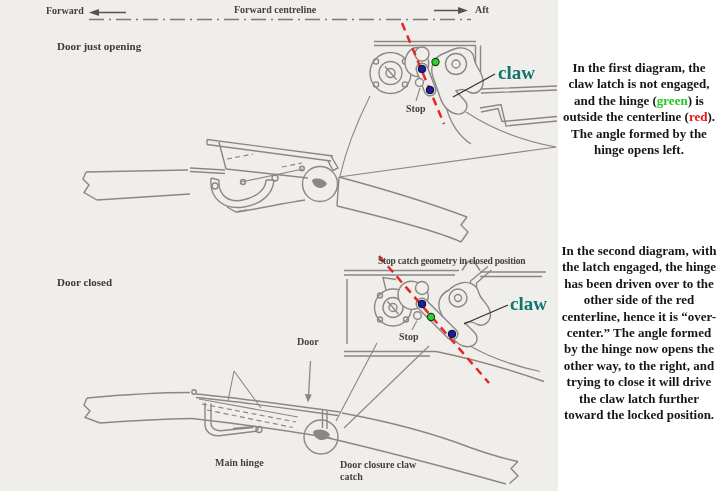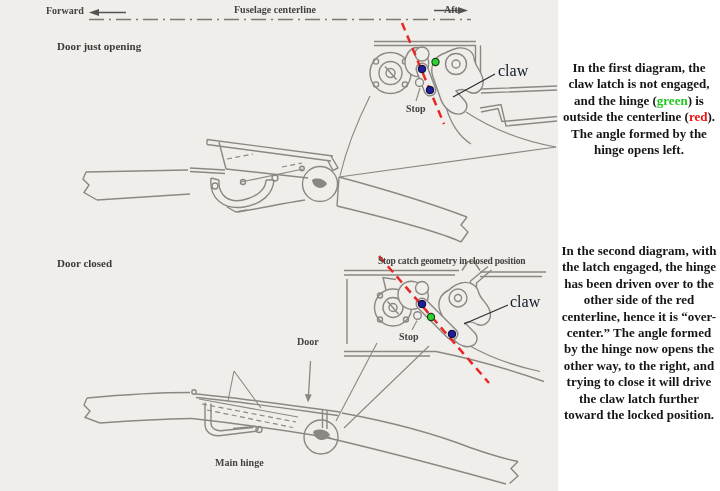--- a/index.html
+++ b/index.html
@@ -6,21 +6,21 @@
   #stage{position:relative;width:720px;height:491px;background:#ffffff;overflow:hidden;
          font-family:"Liberation Sans",sans-serif;}
   #diagram-area{position:absolute;left:0;top:0;width:558px;height:491px;background:#f0eeea;}
   #diagram-svg{position:absolute;left:0;top:0;}
   .label{position:absolute;font-family:Liberation Serif, serif;font-weight:bold;
          color:#44423f;font-size:10px;white-space:nowrap;letter-spacing:0;}
   .caption{font-size:11px;color:#3c3a37;padding-left:14px;}
   .detail-title{font-size:9.5px;letter-spacing:-0.2px;}
   .wrap2{white-space:normal;line-height:11.5px;}
   .serif-label{position:absolute;font-family:"Liberation Serif","DejaVu Serif",serif;
-         font-weight:normal;color:#0f172a;font-size:16px;white-space:nowrap;}
+         font-weight:bold;color:#0f766e;font-size:19px;white-space:nowrap;}
   #text-panel{position:absolute;left:558px;top:0;width:162px;height:491px;background:#ffffff;padding-left:30px;}
   .annot{position:absolute;left:1px;width:160px;text-align:center;
          font-family:"Liberation Serif","DejaVu Serif",serif;font-weight:bold;
          font-size:13px;line-height:16.4px;color:#161616;margin:0;}
   #para1{top:60px;}
   #para2{top:243px;}
   .green-word{color:#22c522;}
   .red-word{color:#ee1111;}
 </style>
 </head>
@@ -170,34 +170,35 @@
         <path d="M322.5,410 V428 M327,411 V429 M315,436 L331,438"></path>
         <circle cx="321" cy="437" r="17"></circle>
         <path d="M313,432 C315,441 325,443 330,435 C327,429 316,428 313,432 Z" fill="#8b8884" stroke="none"></path>
         <path d="M234,371 L228,401 M234,371 L261,408" stroke-width="1.1"></path>
         <line x1="310.5" y1="361" x2="308.5" y2="396" stroke-width="1.3"></line>
         <polygon points="308,402.5 304.8,394 311.8,394.4" fill="#8b8884" stroke="none"></polygon>
       </g>
     </svg>
 
     <div class="label" style="left:46px;top:5px;">Forward</div>
-    <div class="label" style="left:234px;top:4px;">Fuselage centerline</div>
-    <div class="label" style="left:444px;top:4px;">Aft</div>
+    <div class="label" style="left:234px;top:4px;">Forward centreline</div>
+    <div class="label" style="left:475px;top:4px;">Aft</div>
 
     <div class="label caption" style="left:43px;top:40px;">Door just opening</div>
     <div class="label" style="left:406px;top:103px;">Stop</div>
     <div class="serif-label" style="left:498px;top:62px;">claw</div>
 
-    <div class="label caption" style="left:43px;top:257px;">Door closed</div>
+    <div class="label caption" style="left:43px;top:276px;">Door closed</div>
     <div class="label detail-title" style="left:378px;top:256px;">Stop catch geometry in closed position</div>
     <div class="label" style="left:399px;top:331px;">Stop</div>
     <div class="serif-label" style="left:510px;top:293px;">claw</div>
 
     <div class="label" style="left:297px;top:336px;">Door</div>
     <div class="label" style="left:215px;top:457px;">Main hinge</div>
+    <div class="label wrap2" style="left:340px;top:459px;width:84px;white-space:normal;">Door closure claw catch</div>
   </div>
 
   <div id="text-panel">
     <p class="annot" id="para1"><span>In the first diagram, the claw latch is not engaged, and the hinge (</span><span class="green-word">green</span><span>) is outside the centerline (</span><span class="red-word">red</span><span>). The angle formed by the hinge opens left.</span></p>
     <p class="annot" id="para2">In the second diagram, with the latch engaged, the hinge has been driven over to the other side of the red centerline, hence it is “over-center.” The angle formed by the hinge now opens the other way, to the right, and trying to close it will drive the claw latch further toward the locked position.</p>
   </div>
 
 </div>
 
 </body></html>

